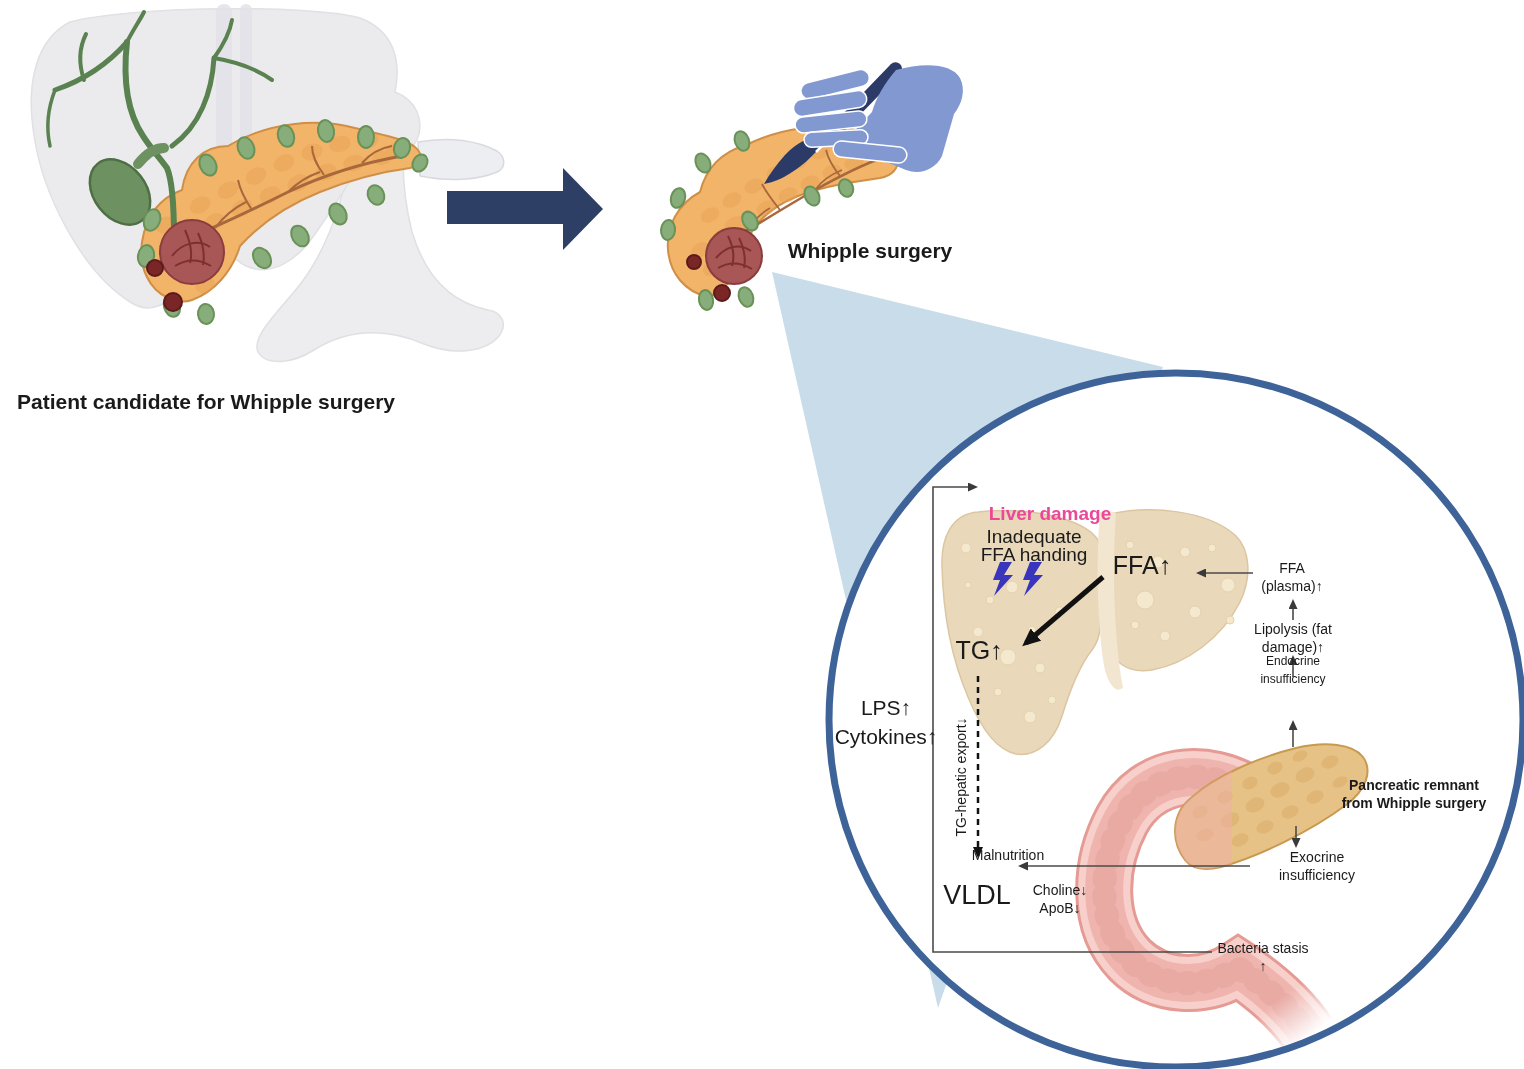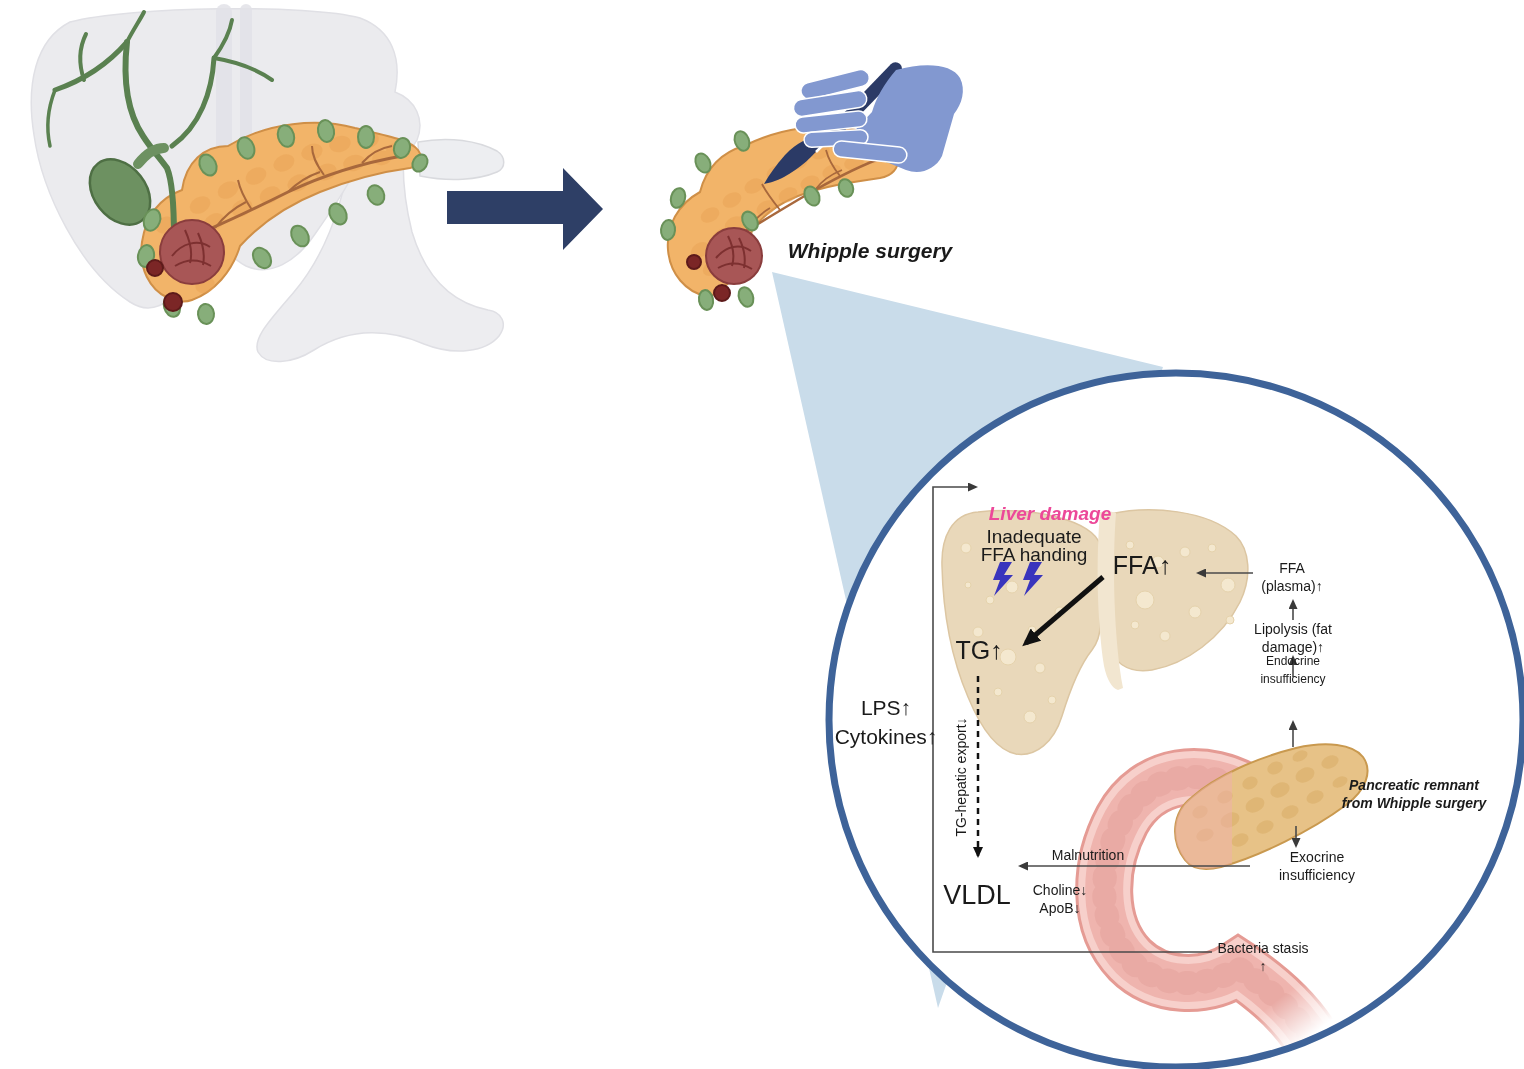--- a/index.html
+++ b/index.html
@@ -1,21 +1,21 @@
 <!DOCTYPE html>
 <html><head>
 <meta charset="utf-8">
 <style>
   html,body{margin:0;padding:0;background:#fff;}
   #canvas{position:relative;width:1524px;height:1069px;background:#ffffff;overflow:hidden;
           font-family:"Liberation Sans",sans-serif;color:#1a1a1a;}
   #art{position:absolute;left:0;top:0;}
   .lbl{position:absolute;transform:translate(-50%,-50%);text-align:center;white-space:nowrap;line-height:1.18;}
   .lbl span{display:block;}
-  .bold{font-weight:bold;font-style:italic;}
+  .bold{font-weight:bold;}
   .red{color:#ec4899;margin-top:28px;}
   .rot{transform:translate(-50%,-50%) rotate(-90deg);}
 </style>
 </head>
 <body>
 
 <div id="canvas">
 
 <svg id="art" width="1524" height="1069" viewBox="0 0 1524 1069">
   <defs>
@@ -296,20 +296,21 @@
       <path d="M 1296,826 L 1296,846" marker-end="url(#mSmall)"></path>
     </g>
     <path d="M 978,676 L 978,856" fill="none" stroke="#111111" stroke-width="2.5" stroke-dasharray="6 5" marker-end="url(#mSmallB)"></path>
     <path d="M 1103,577 L 1026,643" fill="none" stroke="#111111" stroke-width="5" marker-end="url(#mBig)"></path>
   </g>
 
   <circle cx="1176" cy="720" r="347" fill="none" stroke="#3e6399" stroke-width="7"></circle>
 </svg>
 
 <div class="lbl bold" style="left:206px;top:401px;font-size:21px;line-height:23px;">
+  <span>Patient candidate for Whipple surgery</span>
 </div>
 
 <div class="lbl bold" style="left:870px;top:251px;font-size:21px;">
   <span>Whipple surgery</span>
 </div>
 
 <div class="lbl bold red" style="left:1050px;top:486px;font-size:19px;">
   <span>Liver damage</span>
 </div>
 
@@ -332,21 +333,21 @@
 </div>
 
 <div class="lbl rot" style="left:961px;top:777px;font-size:14px;">
   <span>TG-hepatic export↓</span>
 </div>
 
 <div class="lbl" style="left:977px;top:896px;font-size:27px;">
   <span>VLDL</span>
 </div>
 
-<div class="lbl" style="left:1088px;top:855px;font-size:14px;">
+<div class="lbl" style="left:1008px;top:855px;font-size:14px;">
   <span>Malnutrition</span>
 </div>
 
 <div class="lbl" style="left:1060px;top:899px;font-size:14px;line-height:18px;">
   <span>Choline↓</span>
   <span>ApoB↓</span>
 </div>
 
 <div class="lbl" style="left:1292px;top:577px;font-size:14px;line-height:18px;">
   <span>FFA</span>

